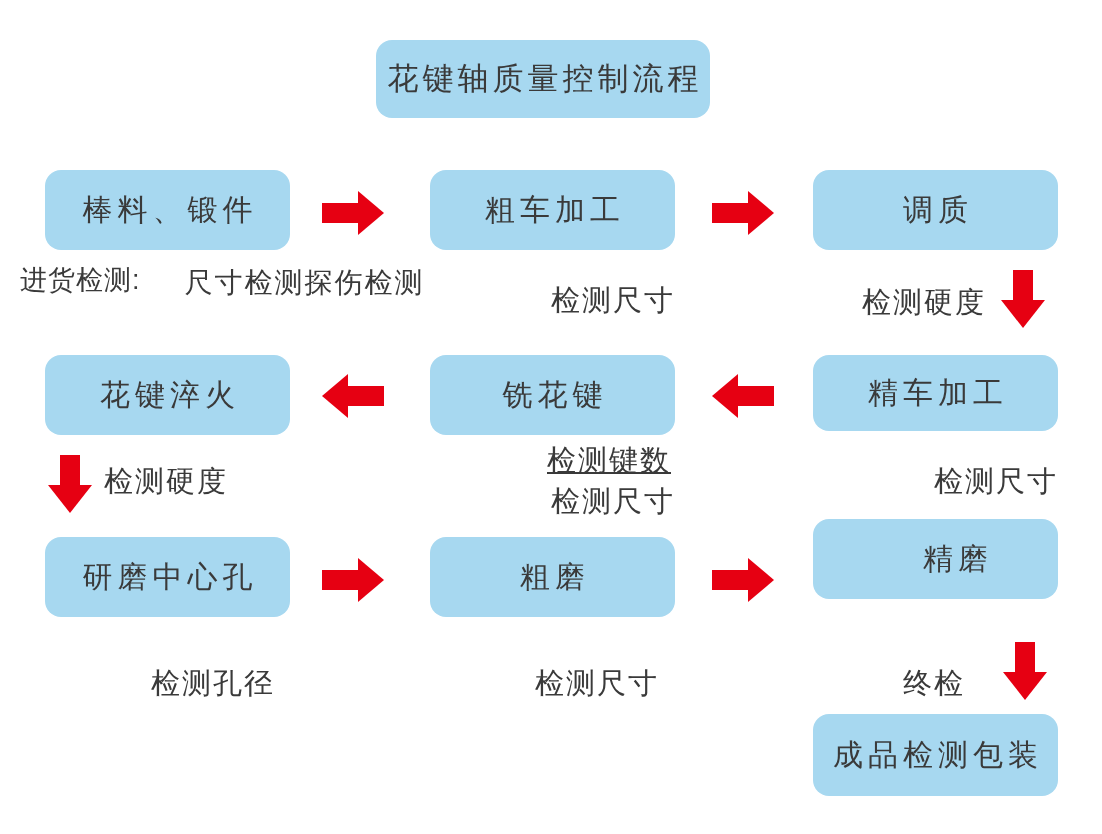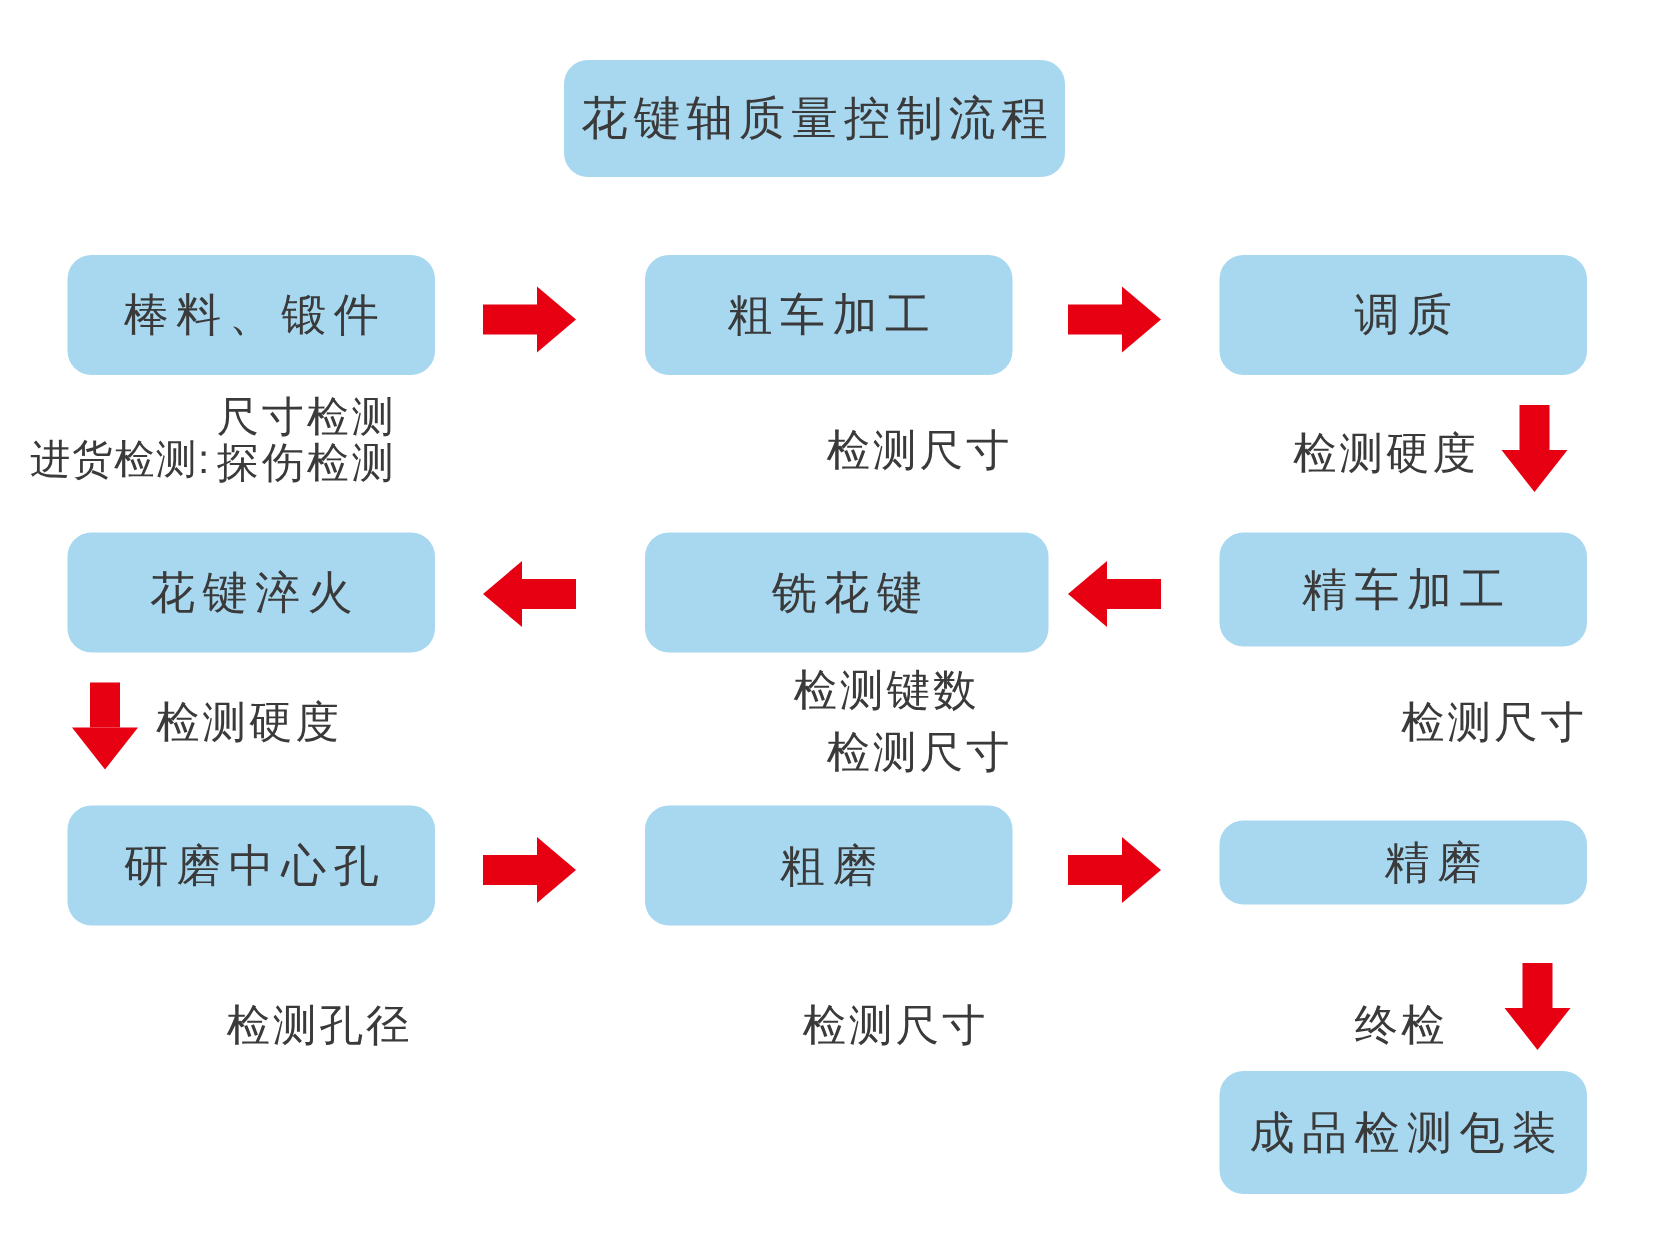--- a/index.html
+++ b/index.html
@@ -22,21 +22,21 @@
   }
   .title-box{font-size:31px;letter-spacing:4px;padding-left:4px;margin-top:12px;}
   .note{
     position:absolute;font-size:29px;letter-spacing:2px;white-space:nowrap;
   }
   .note.center{text-align:right;}
   .incoming-group{
     position:absolute;display:flex;align-items:flex-end;gap:4px;white-space:nowrap;
   }
   .incoming-prefix{font-size:27px;letter-spacing:1px;}
-  .incoming-stack{display:flex;flex-direction:column;}
+  .incoming-stack{display:flex;flex-direction:row;margin-left:40px;}
   .incoming-stack span{font-size:28px;line-height:31px;letter-spacing:2px;}
   
   .arrow-right,.arrow-left{position:absolute;width:62px;height:44px;}
   .arrow-right .tail{position:absolute;left:0;top:12px;width:36px;height:20px;background:var(--red);}
   .arrow-right .head{position:absolute;left:36px;top:0;width:0;height:0;
     border-top:22px solid transparent;border-bottom:22px solid transparent;border-left:26px solid var(--red);}
   .arrow-left .tail{position:absolute;right:0;top:12px;width:36px;height:20px;background:var(--red);}
   .arrow-left .head{position:absolute;left:0;top:0;width:0;height:0;
     border-top:22px solid transparent;border-bottom:22px solid transparent;border-right:26px solid var(--red);}
   .arrow-down{position:absolute;width:44px;height:58px;}
@@ -82,52 +82,52 @@
   <div class="note center" style="left:430px;top:281px;width:245px;">检测尺寸</div>
   <div class="note" style="left:862px;top:283px;">检测硬度</div>
   <div class="arrow-down" style="left:1001px;top:270px;">
     <div class="tail"></div>
     <div class="head"></div>
   </div>
 
   <div class="box" style="left:45px;top:355px;width:245px;height:80px;">
     <span>花键淬火</span>
   </div>
-  <div class="box" style="left:430px;top:355px;width:269px;height:80px;">
+  <div class="box" style="left:430px;top:355px;width:245px;height:80px;">
     <span>铣花键</span>
   </div>
   <div class="box" style="left:813px;top:355px;width:245px;height:76px;">
     <span>精车加工</span>
   </div>
 
   <div class="arrow-left" style="left:322px;top:374px;">
     <div class="tail"></div>
     <div class="head"></div>
   </div>
   <div class="arrow-left" style="left:712px;top:374px;">
     <div class="tail"></div>
     <div class="head"></div>
   </div>
 
   <div class="arrow-down" style="left:48px;top:455px;">
     <div class="tail"></div>
     <div class="head"></div>
   </div>
   <div class="note" style="left:104px;top:462px;">检测硬度</div>
-  <div class="note center" style="left:408px;top:441px;width:245px;">检测键数</div>
+  <div class="note center" style="left:426px;top:441px;width:245px;text-decoration:underline;">检测键数</div>
   <div class="note center" style="left:430px;top:482px;width:245px;">检测尺寸</div>
   <div class="note center" style="left:813px;top:462px;width:245px;">检测尺寸</div>
 
   <div class="box" style="left:45px;top:537px;width:245px;height:80px;">
     <span>研磨中心孔</span>
   </div>
   <div class="box" style="left:430px;top:537px;width:245px;height:80px;">
     <span>粗磨</span>
   </div>
-  <div class="box" style="left:813px;top:547px;width:245px;height:56px;padding-left:45px;">
+  <div class="box" style="left:813px;top:519px;width:245px;height:80px;padding-left:45px;">
     <span>精磨</span>
   </div>
 
   <div class="arrow-right" style="left:322px;top:558px;">
     <div class="tail"></div>
     <div class="head"></div>
   </div>
   <div class="arrow-right" style="left:712px;top:558px;">
     <div class="tail"></div>
     <div class="head"></div>

